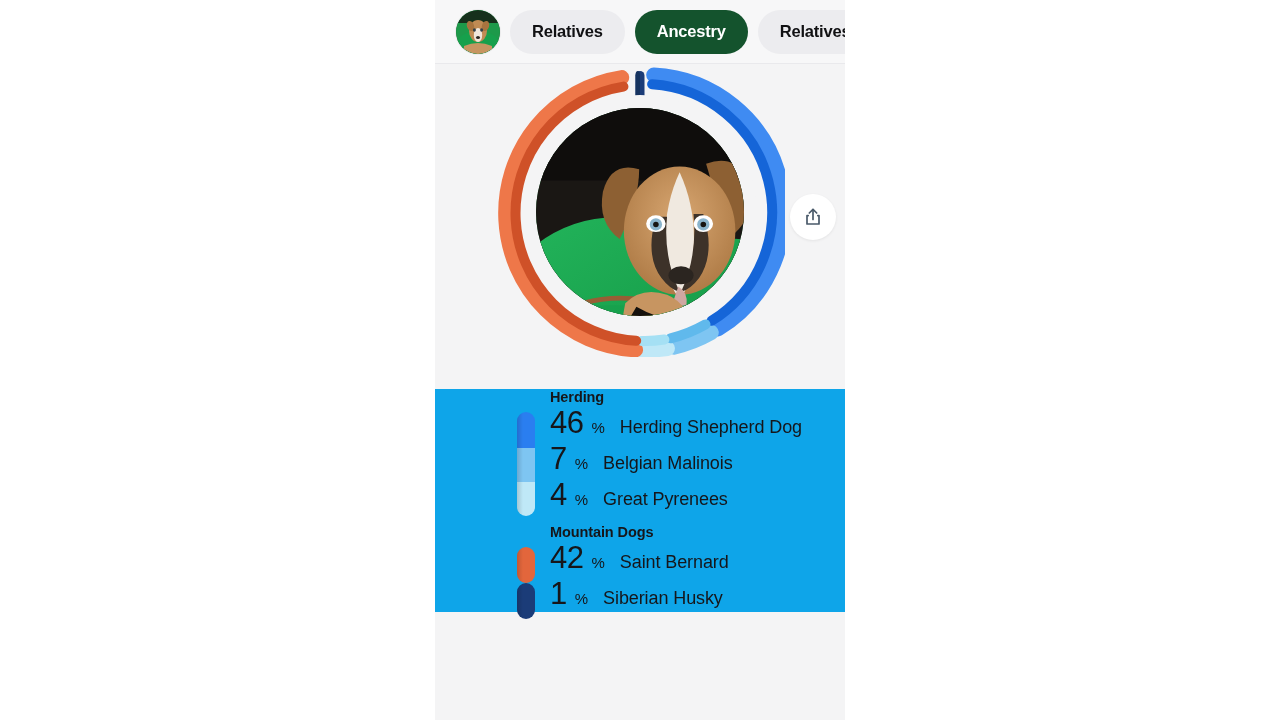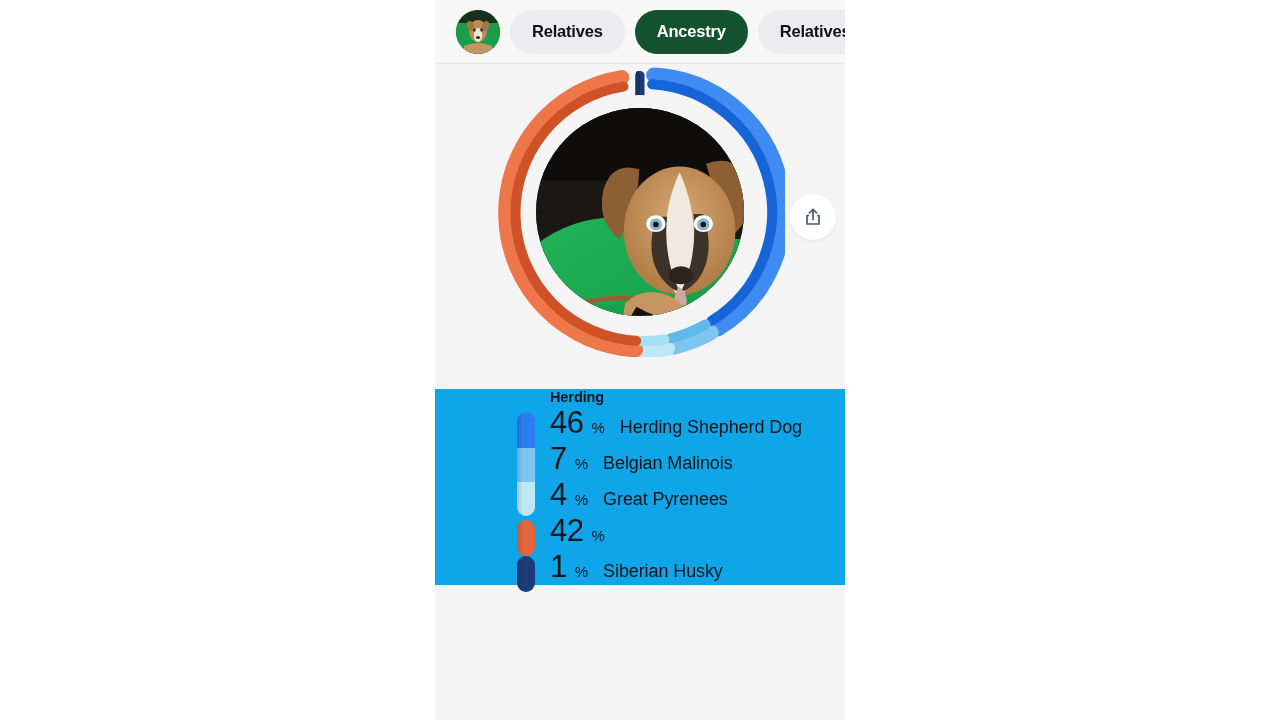--- a/index.html
+++ b/index.html
@@ -360,27 +360,29 @@
           </div>
           <div class="breed-row">
             <span class="pct-num">4</span>
             <span class="pct-sign">%</span>
             <span class="breed-name">Great Pyrenees</span>
           </div>
         </div>
       </div>
 
       <div class="group">
+        <div class="group-title t-mountain">Mountain Dogs</div>
         <div class="group-body">
           <div class="seg-bar" style="height:36px;">
             <div class="seg" style="height:36px;background:#e2663c;"></div>
           </div>
           <div class="breed-row">
             <span class="pct-num">42</span>
             <span class="pct-sign">%</span>
+            <span class="breed-name">Saint Bernard</span>
           </div>
         </div>
       </div>
 
       <div class="group">
         <div class="group-body">
           <div class="seg-bar" style="height:36px;">
             <div class="seg" style="height:36px;background:#1b3c78;"></div>
           </div>
           <div class="breed-row">

